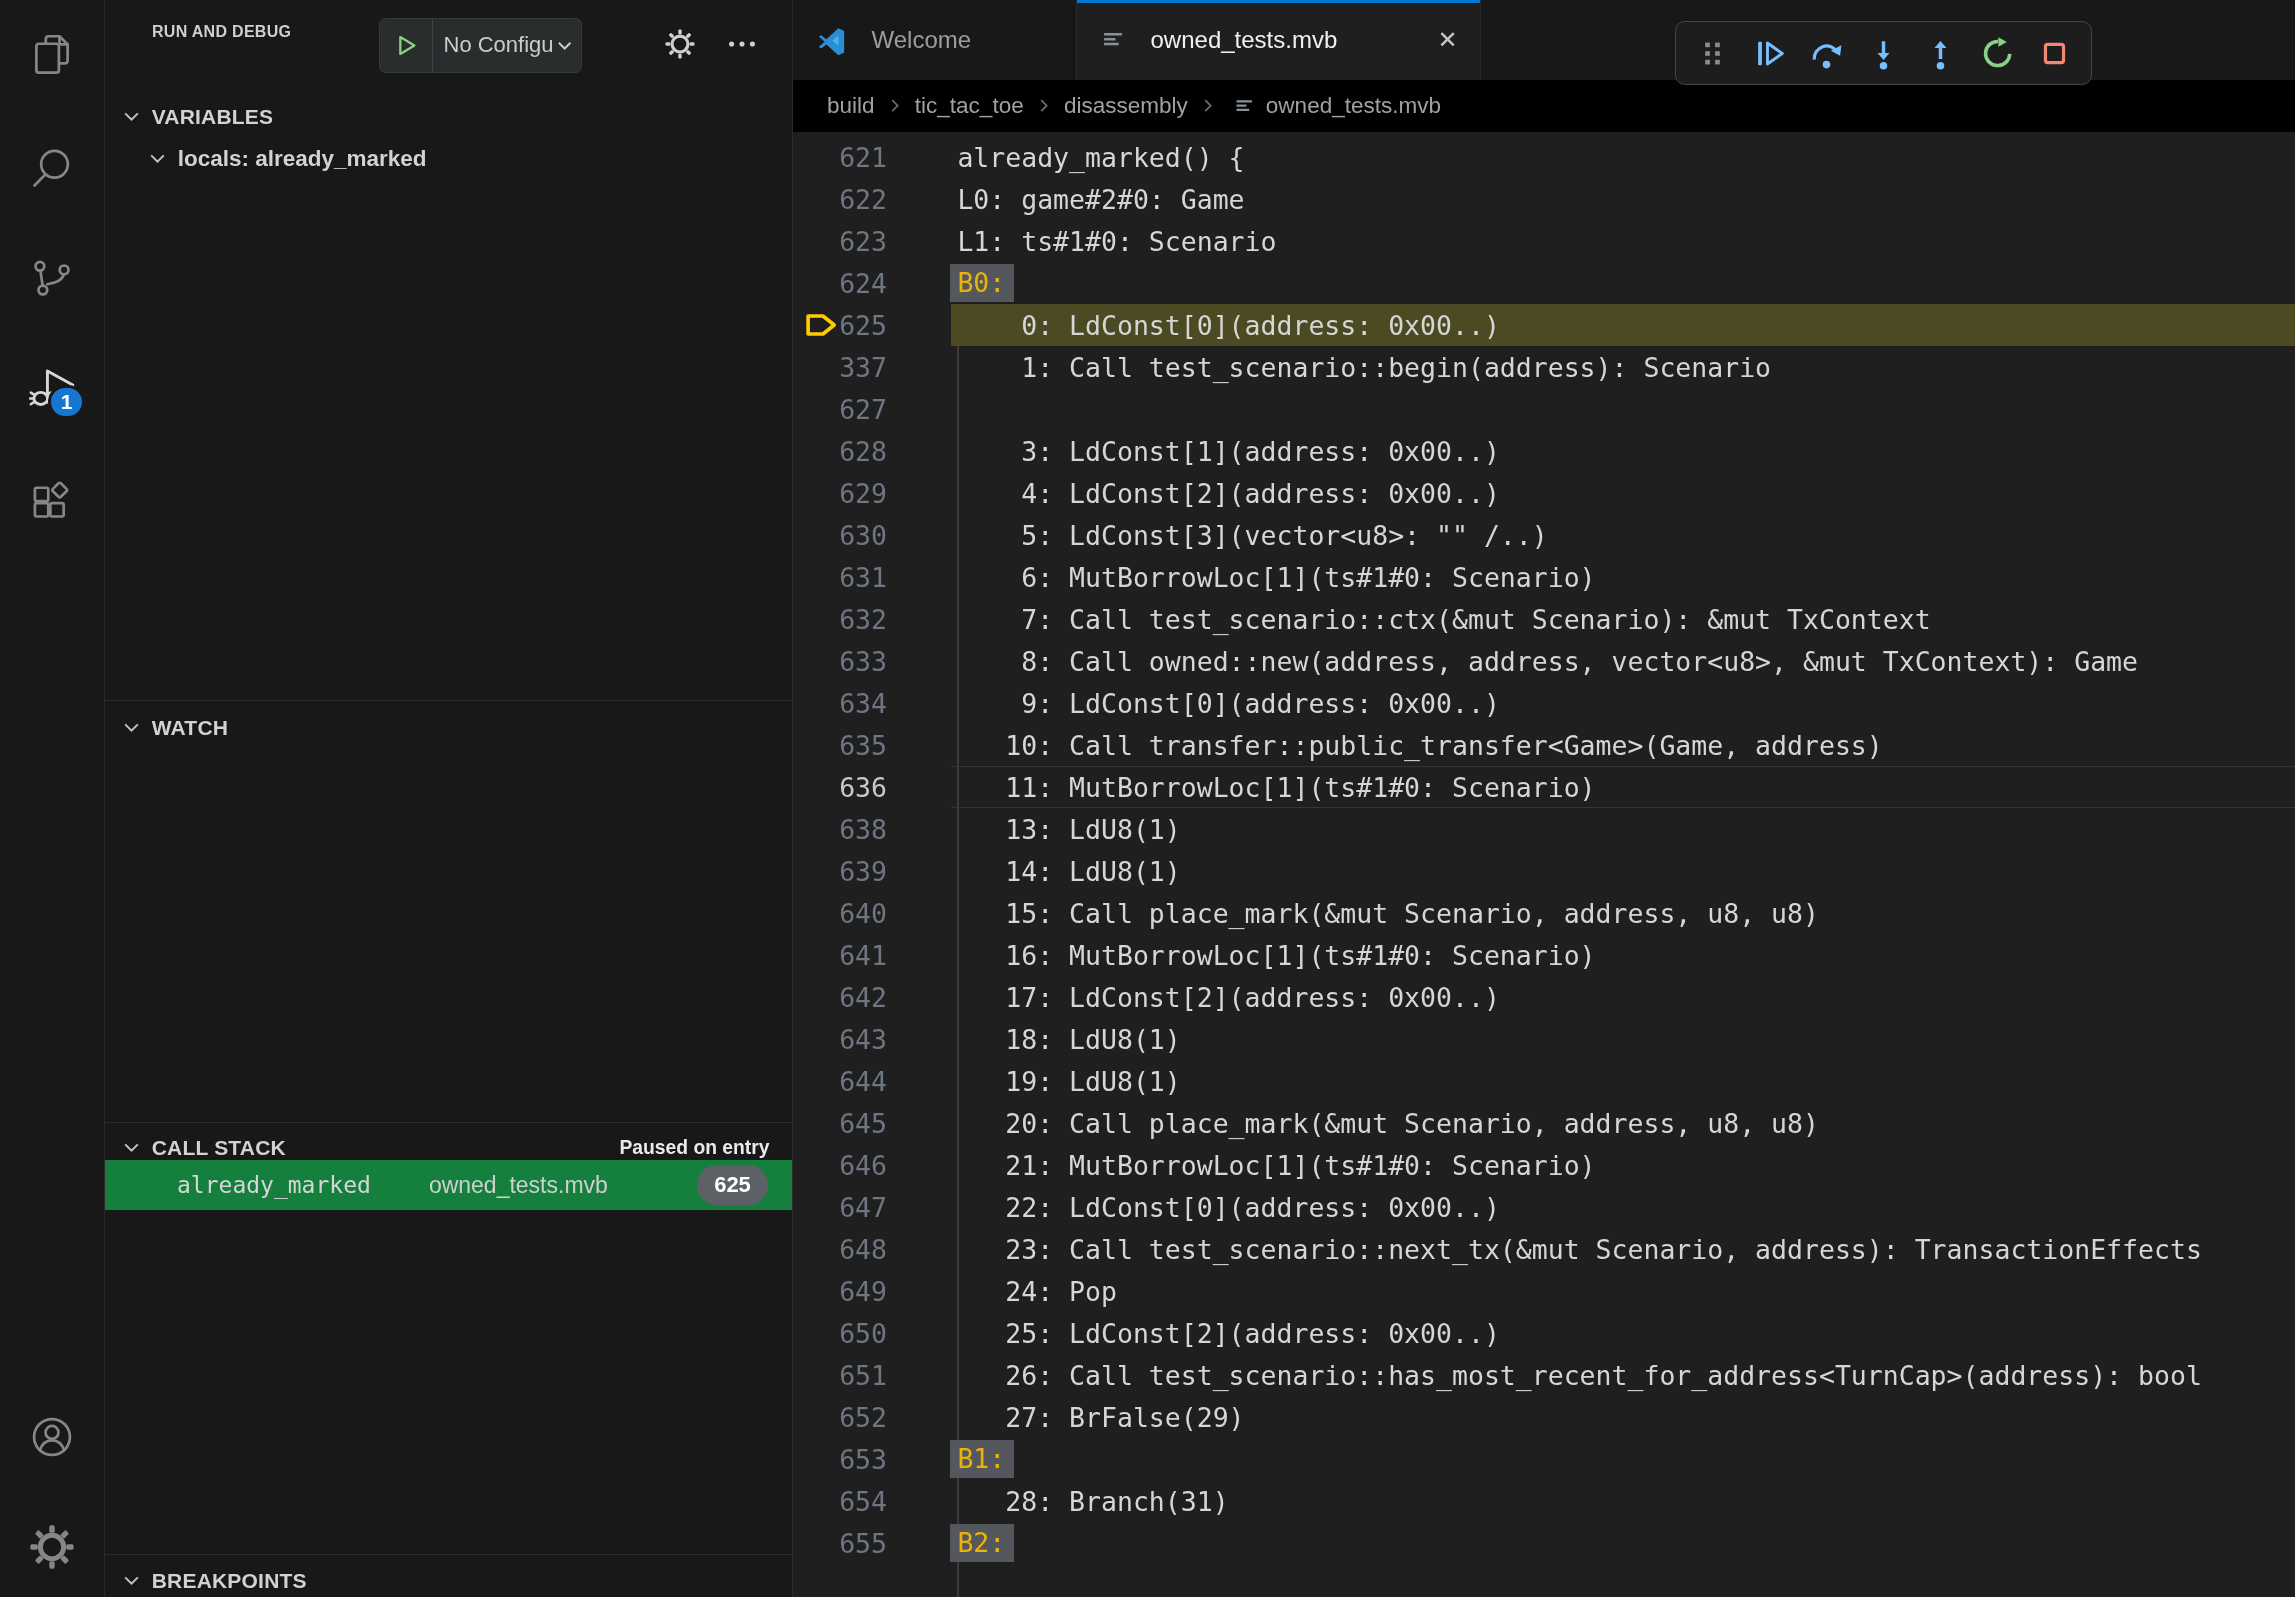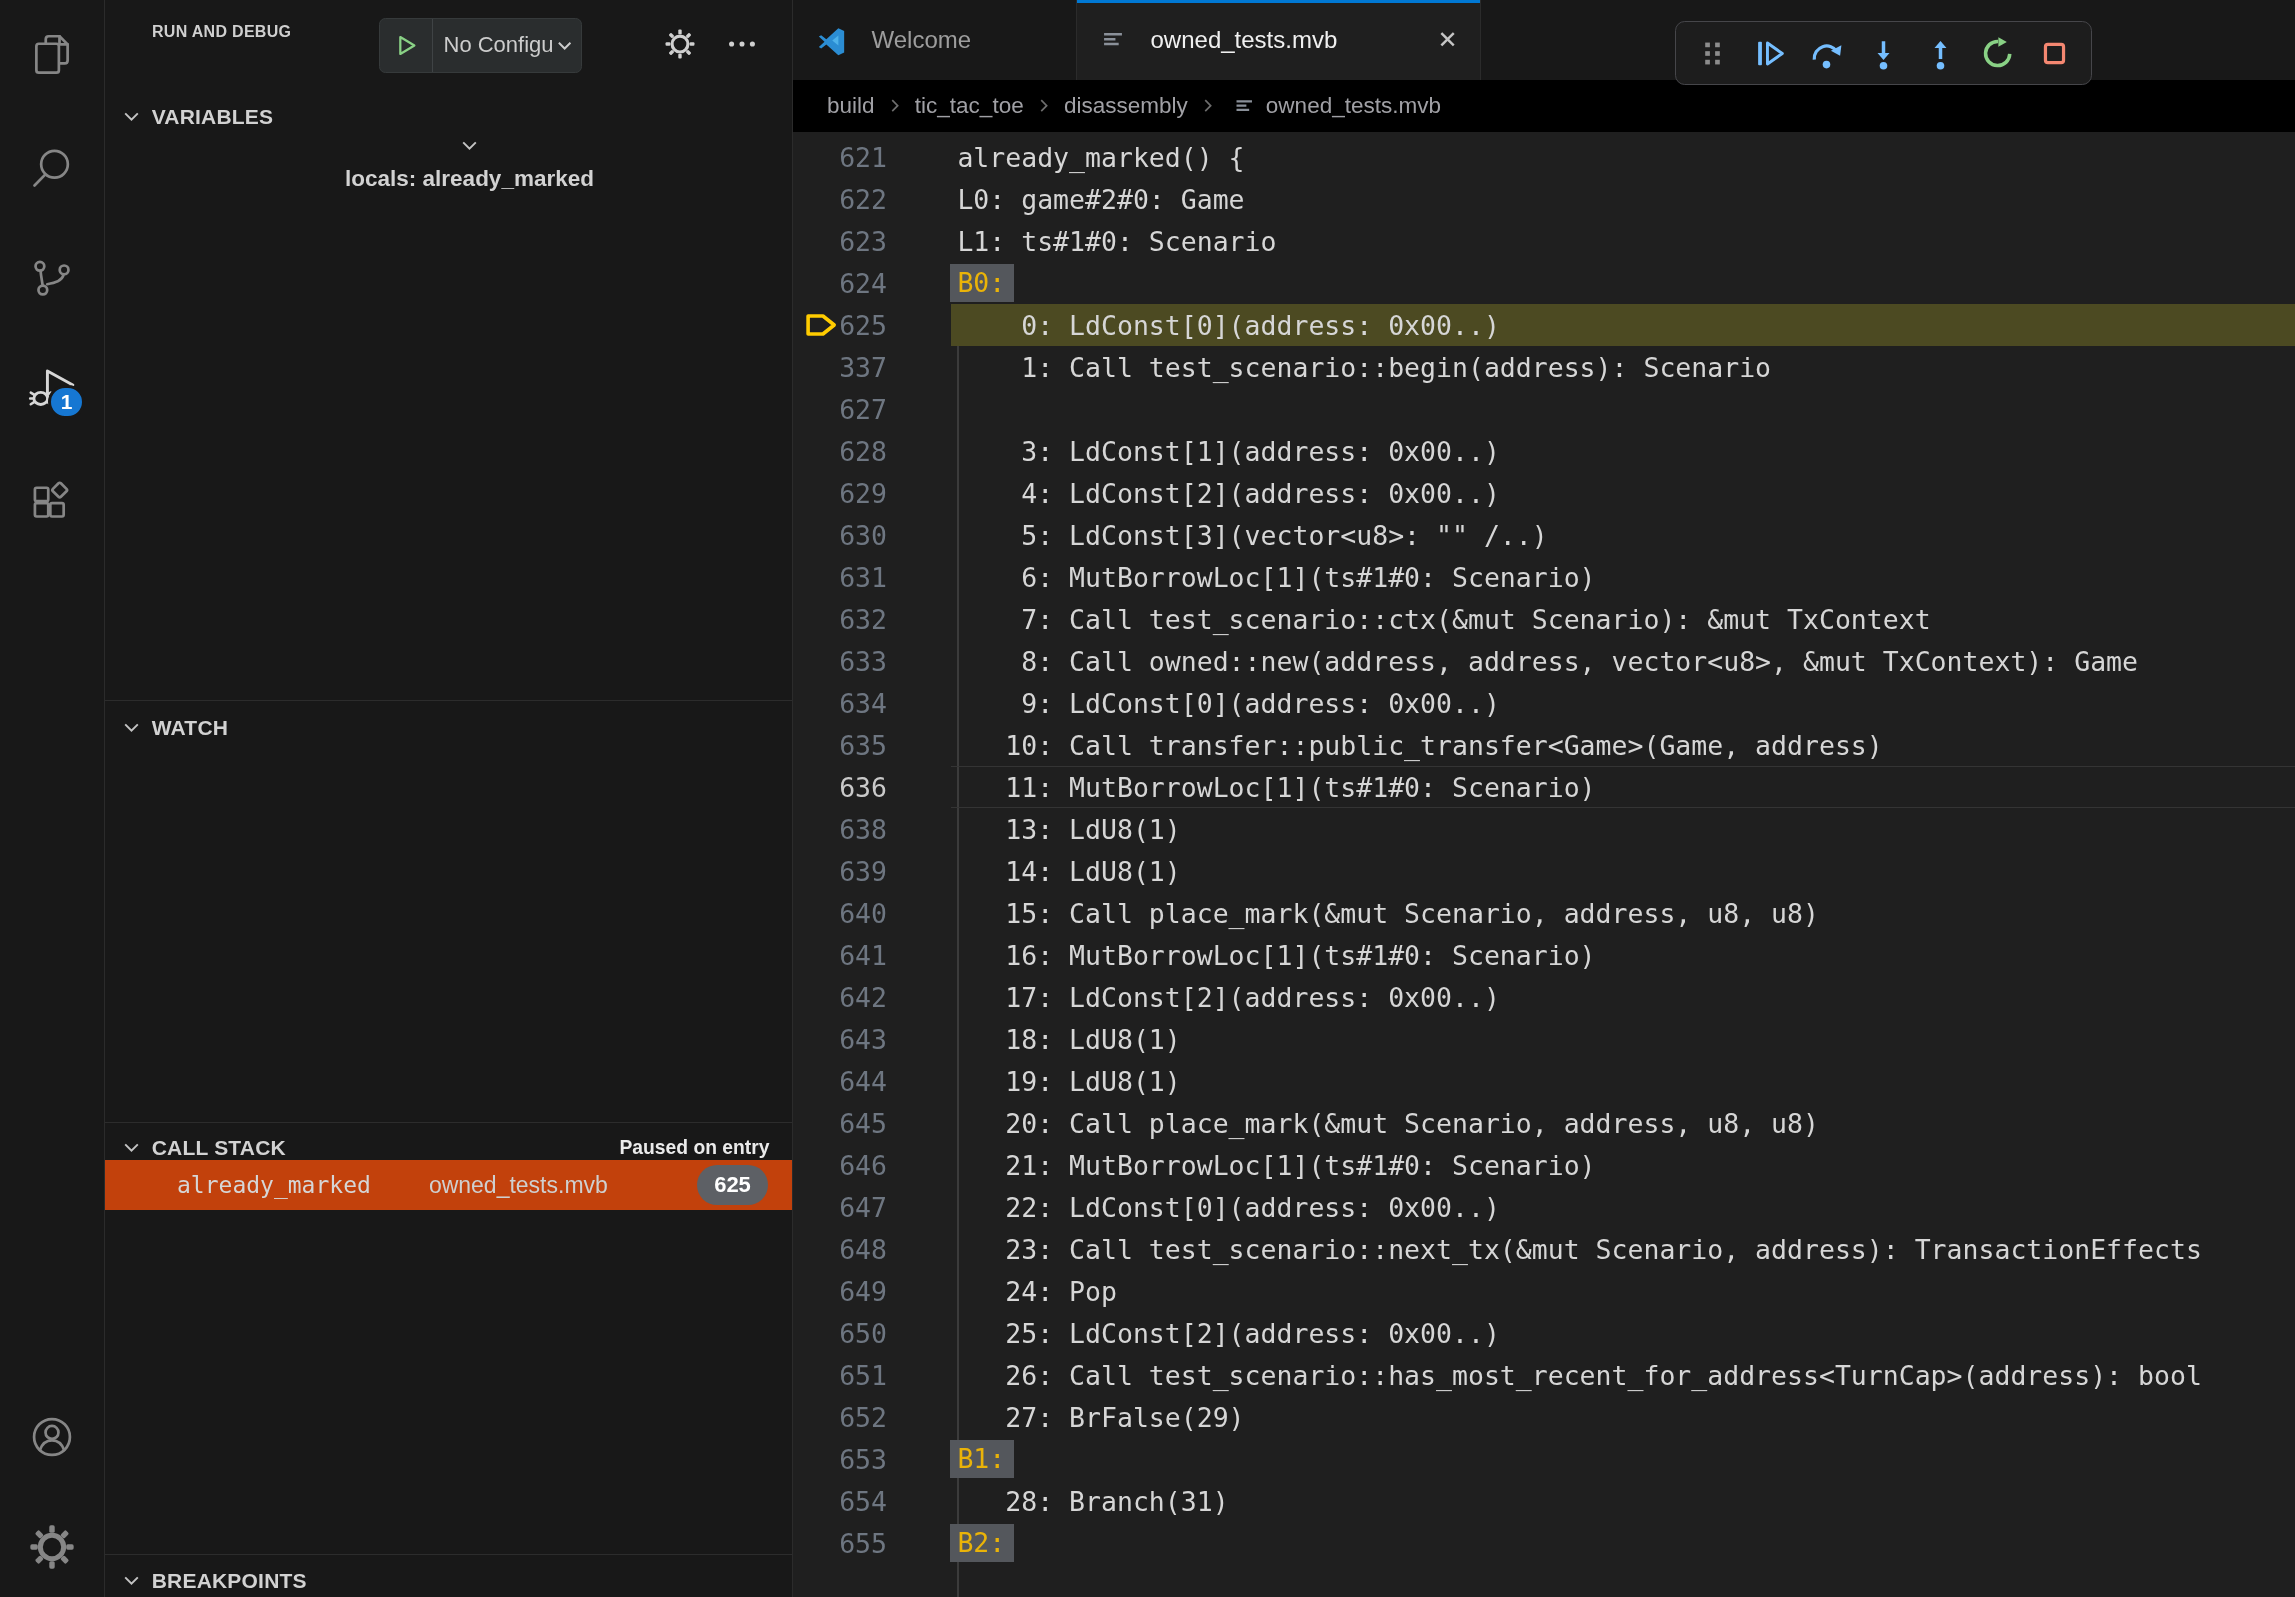--- a/index.html
+++ b/index.html
@@ -35,26 +35,26 @@
   .sb-gear { position:absolute; left:558px; top:27px; color:#cfcfcf; }
   .sb-dots { position:absolute; left:621px; top:32px; color:#cfcfcf; }
 
   .sec-hdr { position:absolute; left:0; width:100%; height:43px; display:flex;
              align-items:center; gap:9.7px; padding-left:16px; }
   .sec-hdr .lbl { font-size:21px; font-weight:700; letter-spacing:0.2px; color:#d2d2d2; }
   .chev { color:#c3c3c3; }
   .divider { position:absolute; left:0; width:100%; height:0; border-top:0.8px solid #2c2c2c; }
 
   .locals-row { position:absolute; left:0; top:135px; width:100%; height:47px;
-                display:flex; align-items:center; gap:9.7px; padding-left:42px;flex-direction:column; }
+                display:flex; align-items:center; gap:9.7px; padding-left:42px; }
   .locals-row .lbl { font-size:22.5px; font-weight:700; color:#d2d2d2; }
 
   .cs-status { position:absolute; right:22.5px; font-size:19.3px; font-weight:700; color:#eaeaea; }
   .frame-row { position:absolute; left:0; top:1160px; width:100%; height:50px;
-               background:#c2410c; display:flex; align-items:center; padding-left:72px; }
+               background:#15803d; display:flex; align-items:center; padding-left:72px; }
   .frame-fn { font-family:"DejaVu Sans Mono", monospace; font-size:23px; color:#d6d6d6; }
   .frame-file { margin-left:58px; font-size:23px; color:#cfcfcf; }
   .frame-badge { margin-left:auto; margin-right:24px; min-width:71px; height:40px;
                  background:#5d6065; border-radius:20px; color:#fff; font-size:22px;
                  font-weight:700; display:flex; align-items:center; justify-content:center; }
 
   
   .editor { position:absolute; left:793px; top:0; right:0; height:100%;
             display:flex; flex-direction:column; background:#1f1f1f; }
   .tabbar { height:80px; background:#181818; display:flex; flex:none; }

